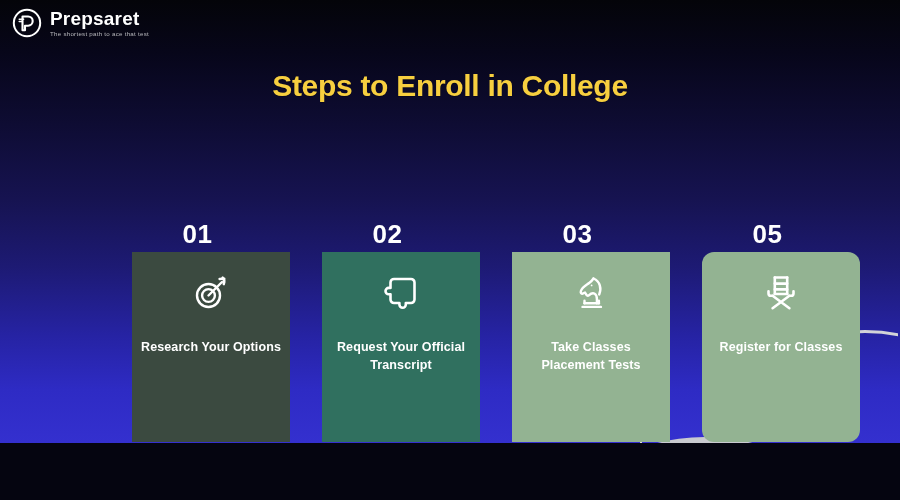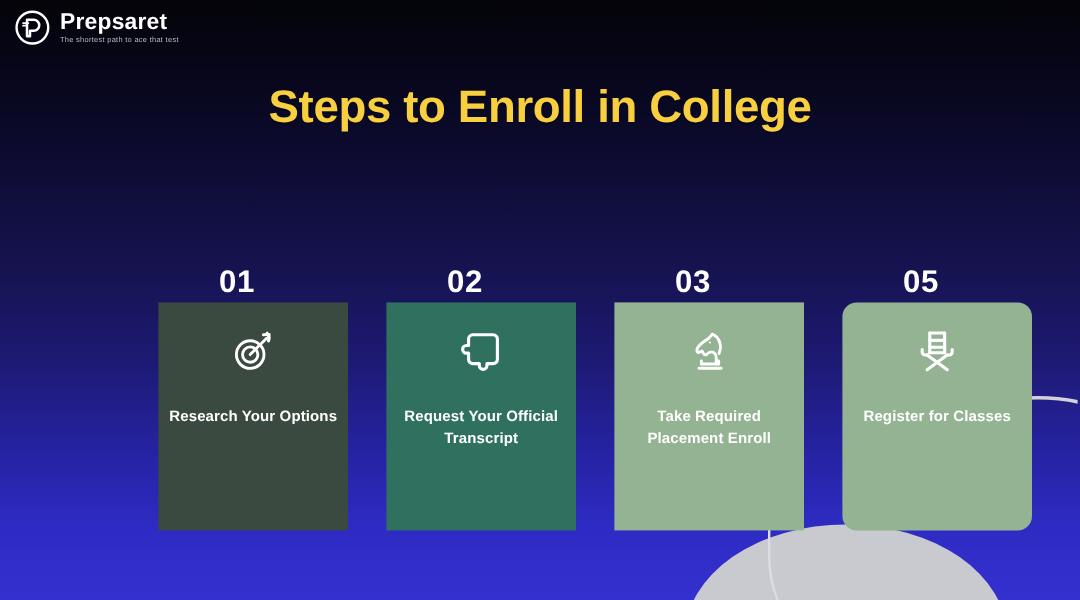--- a/index.html
+++ b/index.html
@@ -4,21 +4,21 @@
 <style>
   * { margin:0; padding:0; box-sizing:border-box; }
   html,body { width:900px; height:500px; }
   body {
     font-family:"Liberation Sans", sans-serif;
     background:#050510;
     overflow:hidden;
   }
   .poster {
     position:relative;
-    width:900px; height:500px;
+    width:900px; height:443px;
     overflow:hidden;
     background:linear-gradient(180deg,
       #040409 0%,
       #07061a 12%,
       #0e0c33 28%,
       #161351 45%,
       #1d1a73 60%,
       #2623a4 76%,
       #2e2bc4 88%,
       #3430cf 100%);
@@ -74,21 +74,21 @@
     letter-spacing:0.25px;
     margin-top:3px;
   }
 
   
   .title {
     position:absolute;
     left:0; right:0; top:68px;
     text-align:center;
     color:#f7cf3f;
-    font-size:38px;
+    font-size:30px;
     font-weight:bold;
     line-height:1.18;
     letter-spacing:-0.3px;
     z-index:6;
     text-shadow:0 1px 0 rgba(0,0,0,.25);
   }
   .title .l1 { display:block; }
   .title .l2 { display:block; }
 
   
@@ -210,21 +210,21 @@
             <path d="M22.5 5.5 c0 0 -1.6 2.4 -4 4.2 c-3.4 2.5 -7.5 4.4 -8.6 8.3
                      c-0.5 1.8 0.3 3.1 1.7 2.6 l2.4 -1.1 l1.3 2.2 c0.6 1 1.6 1.4 2.5 0.6
                      c2 -1.8 4.3 -2.5 5.9 -1.6 c1.6 0.9 2.2 2.9 2.2 5.4 v4.2"></path>
             <path d="M22.5 5.5 c3 1.2 5.3 3.6 6.3 6.9 c0.9 3 0.6 6.4 -0.6 9.1"></path>
             <path d="M13.5 30.3 h14.4"></path>
             <path d="M11.5 33.9 h18.4"></path>
             <path d="M13.5 30.3 v-2.5 M27.9 30.3 v-2.5"></path>
             <circle cx="20.6" cy="12.4" r="0.9" fill="#ffffff" stroke="none"></circle>
           </svg>
         </span>
-        <div class="card-label">Take Required Placement Enroll</div>
+        <div class="card-label">Take Classes Placement Tests</div>
       </div>
     </div>
 
 
     <div class="step">
       <div class="step-num">05</div>
       <div class="card" id="card5" style="background: rgb(147, 179, 146); border-radius: 12px;">
         <span class="card-icon">
           <svg viewBox="0 0 40 40" xmlns="http://www.w3.org/2000/svg" fill="none" stroke="#ffffff" stroke-width="2.6" stroke-linecap="round" stroke-linejoin="round">
             <path d="M13.8 4.5 v16.5 M26.2 4.5 v16.5"></path>

